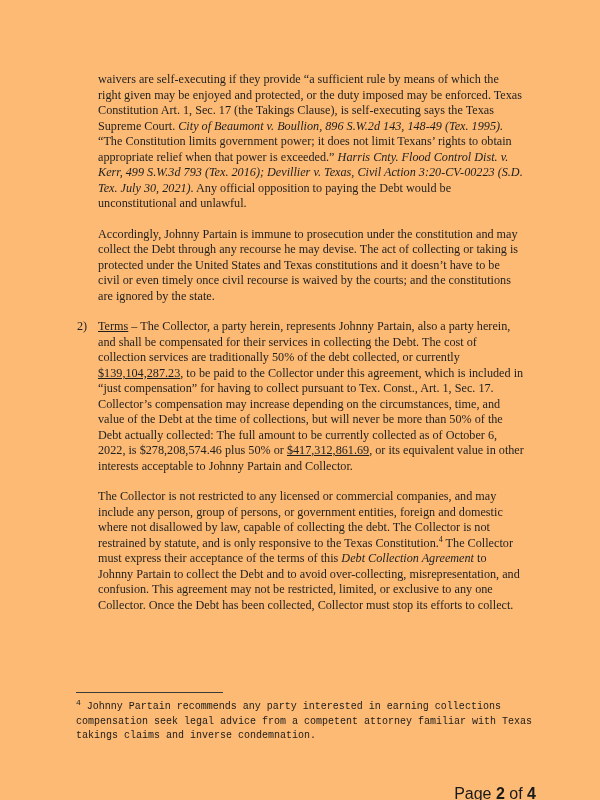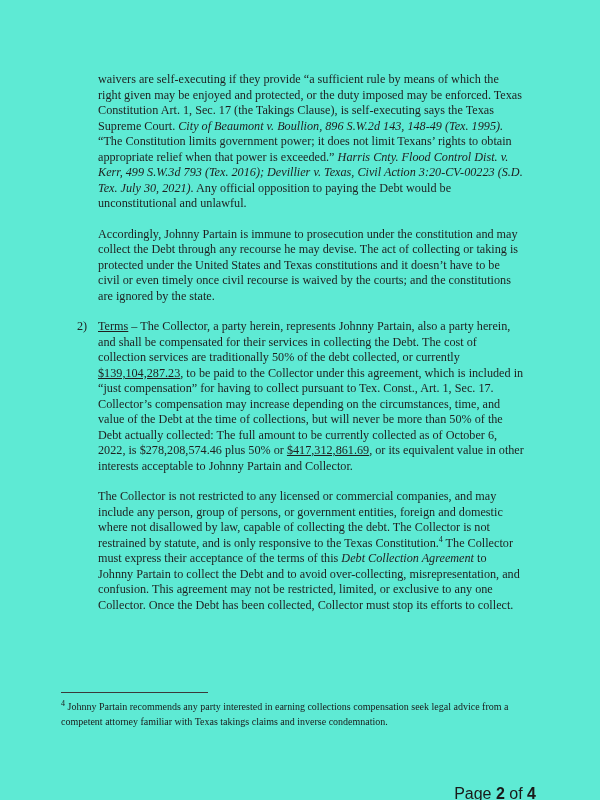--- a/index.html
+++ b/index.html
@@ -1,20 +1,20 @@
 <!DOCTYPE html>
 <html><head>
 <meta charset="utf-8">
 <style>
   html, body { margin: 0; padding: 0; background: #ffffff; }
   .page {
     position: relative;
     width: 600px;
     height: 800px;
-    background: #5eead4;
+    background: #fdba74;
     color: #1f1f1f;
     font-family: "Liberation Serif", serif;
     overflow: hidden;
   }
   .doc-body {
     position: absolute;
     left: 98px;
     top: 72px;
     width: 426px;
     font-size: 12.2px;
@@ -26,24 +26,24 @@
   .num-marker { position: absolute; left: -21px; top: 0; }
   .run-italic { font-style: italic; }
   .run-underline { text-decoration: underline; margin-top: 20px; }
   sup.fn-ref {
     font-size: 8px;
     line-height: 0;
     vertical-align: super;
   }
   .footnote-block {
     position: absolute;
-    left: 61px;
+    left: 76px;
     top: 692px;
     width: 480px;
-    font-family: Liberation Serif, serif;
+    font-family: Liberation Mono, monospace;
     font-size: 10px;
     line-height: 14.5px;
     color: #1a1a1a;
   }
   .footnote-rule {
     width: 147px;
     height: 0;
     border-top: 1.5px solid #3a3a3a;
     margin-bottom: 7px;
   }

